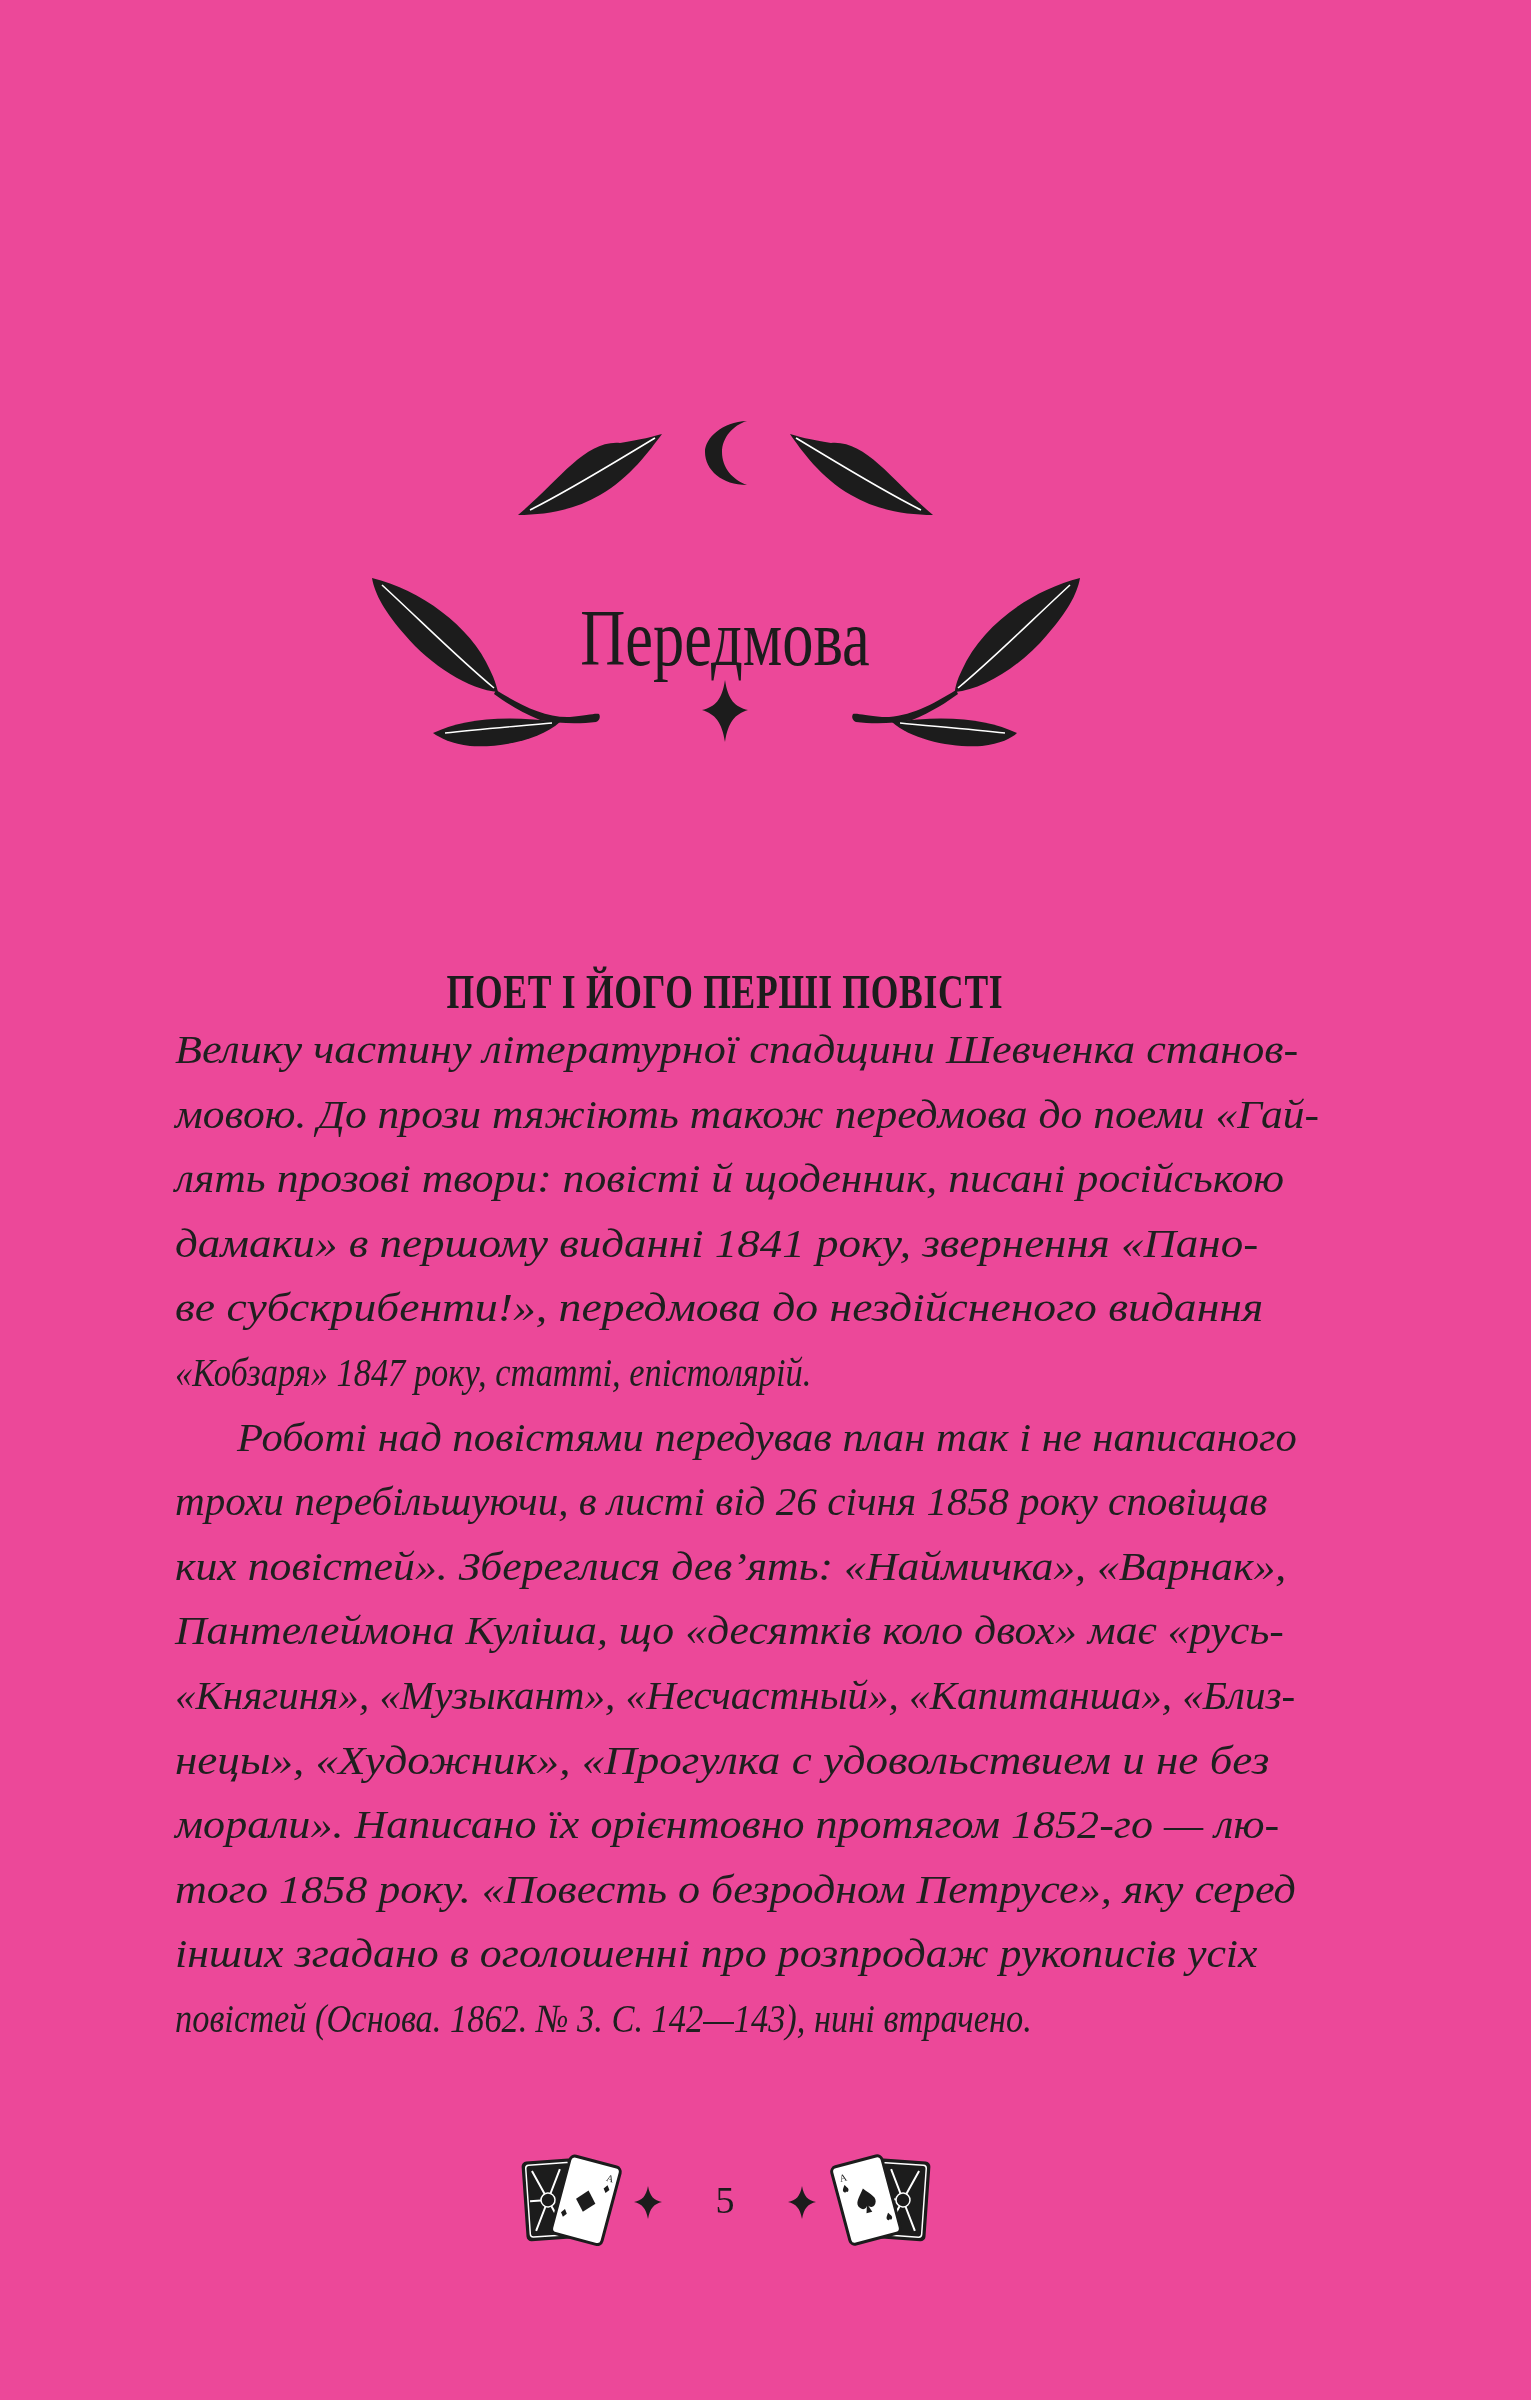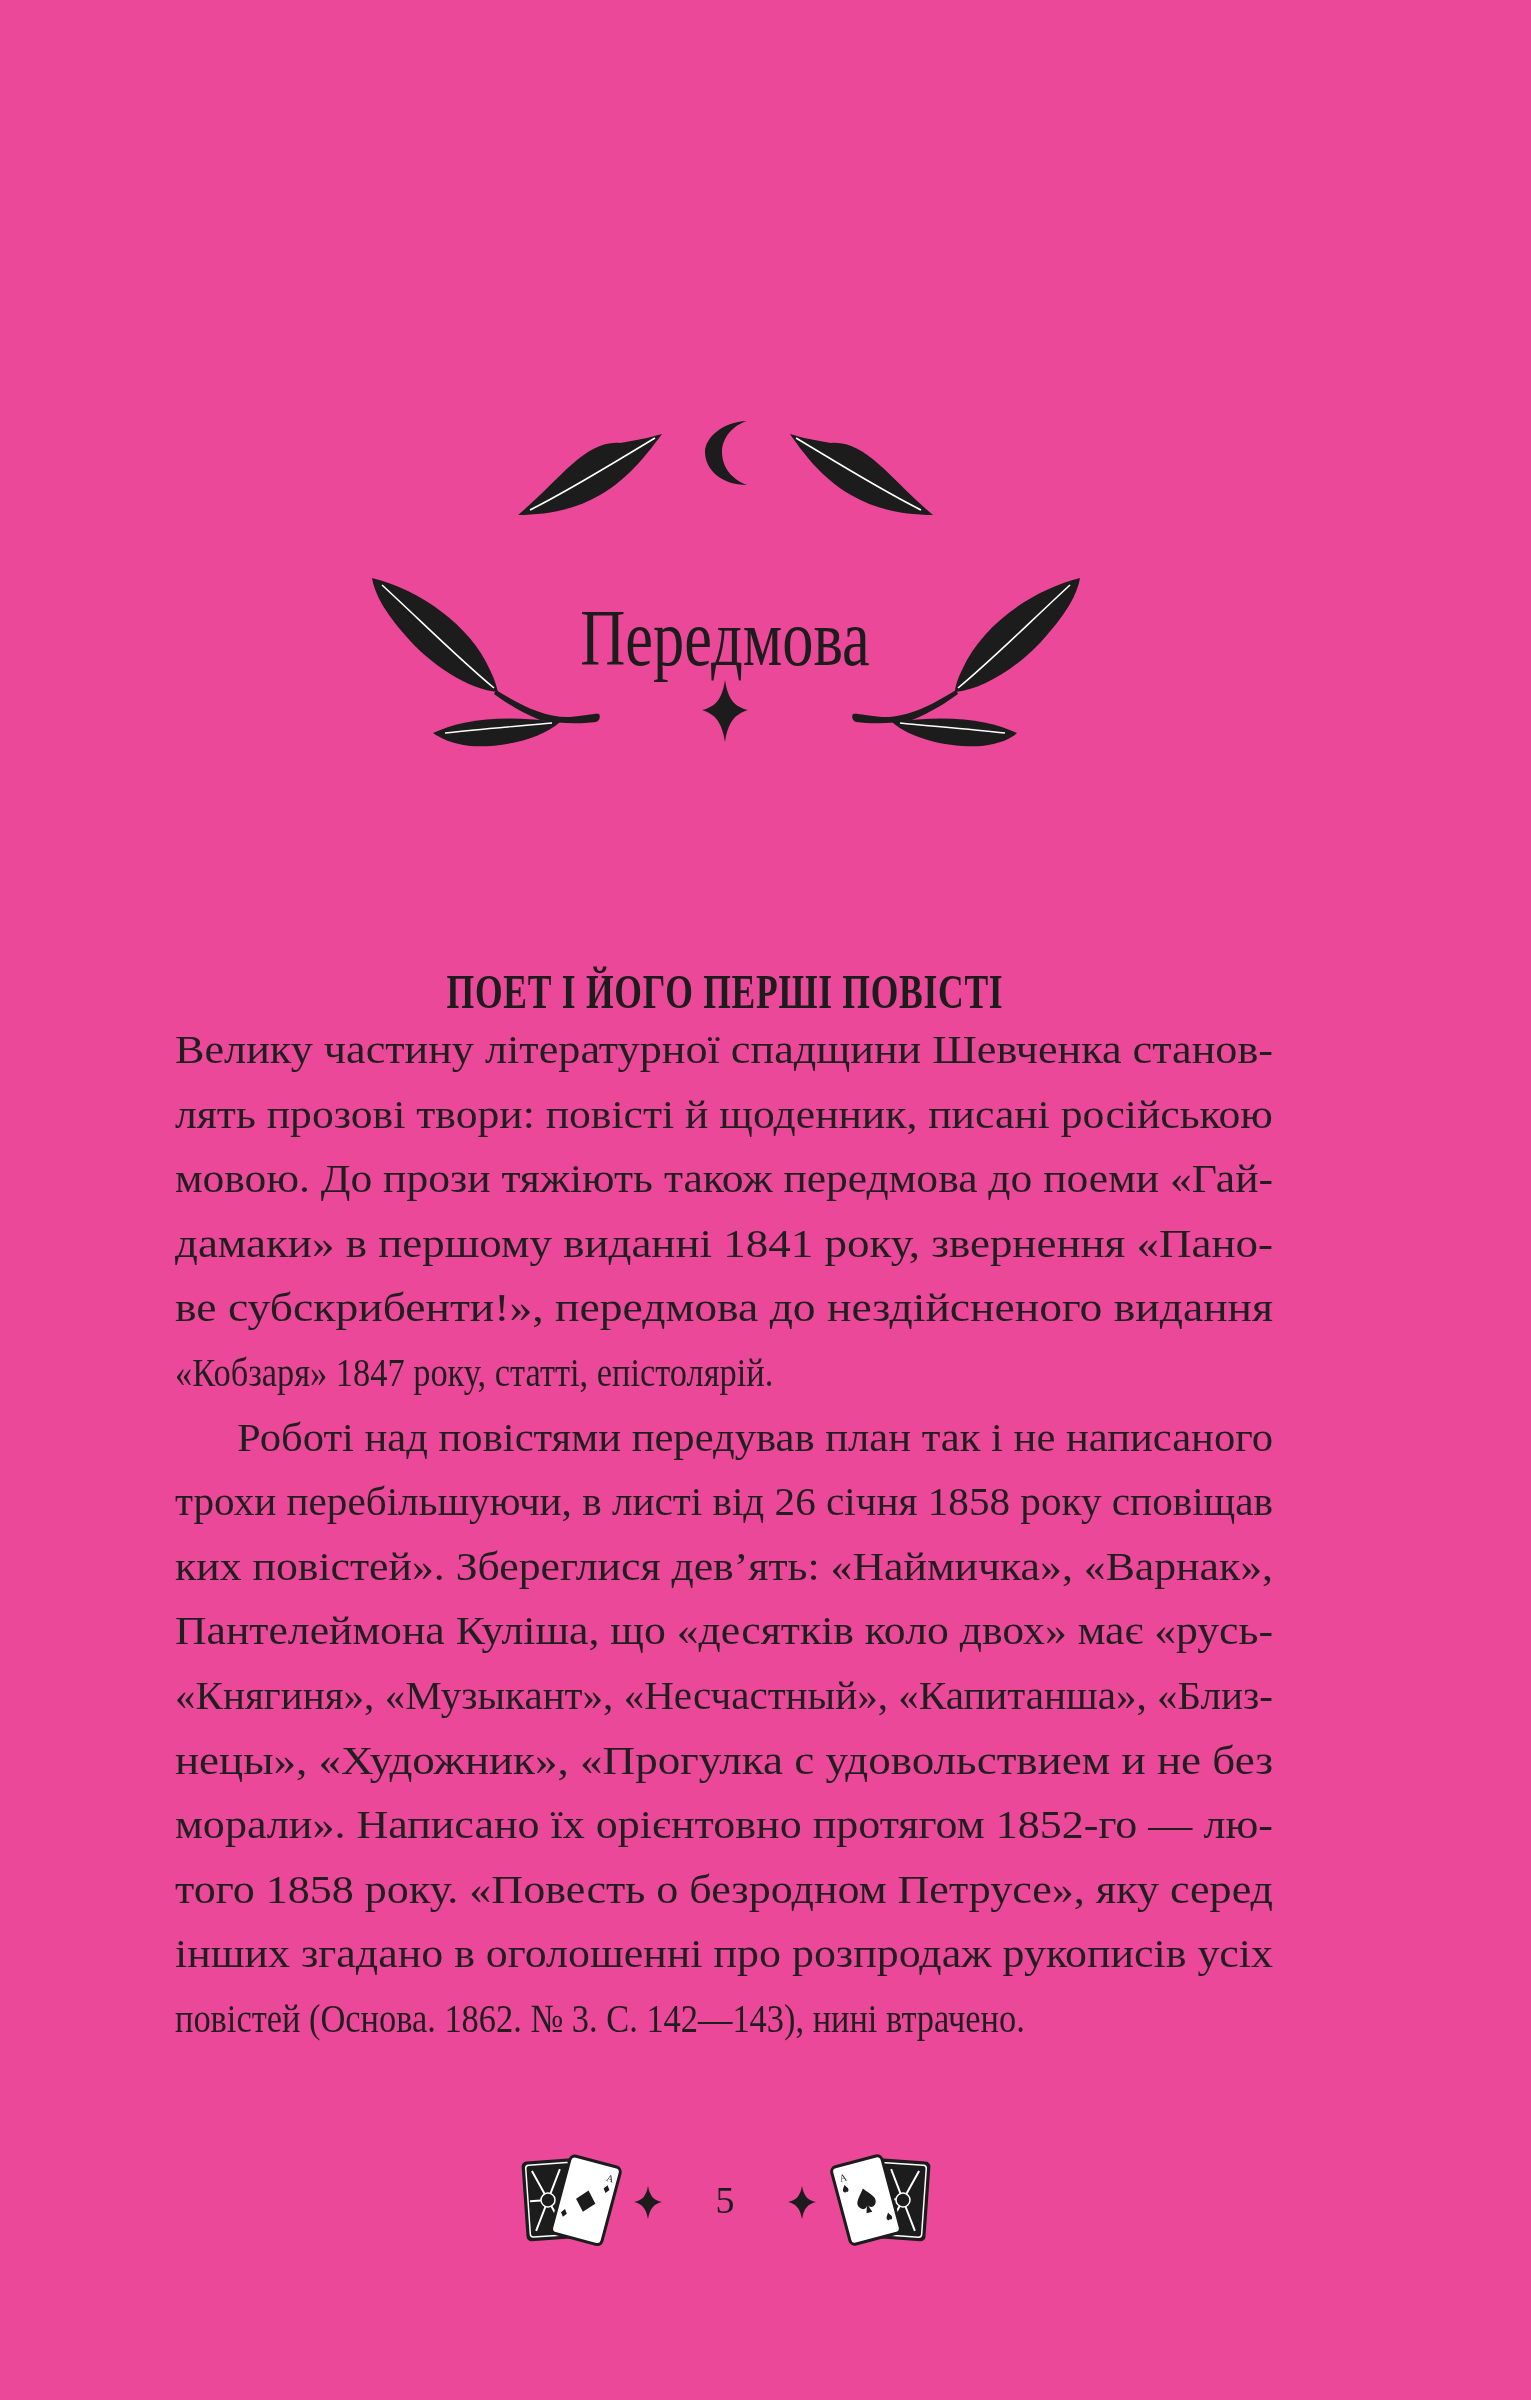--- a/index.html
+++ b/index.html
@@ -62,20 +62,21 @@
     width: 1098px;
   }
   .line {
     display: block;
     height: 64.6px;
     line-height: 64.6px;
     font-size: 40px;
     white-space: nowrap;
     overflow: visible;
     position: relative;
+    font-style: italic;
   }
   .line-inner {
     display: inline-block;
     transform-origin: 0 50%;
     white-space: nowrap;
   }
   .footer {
     position: absolute;
     left: 0;
     top: 2150px;
@@ -137,22 +138,22 @@
   </svg>
 
   <h1 class="title">Передмова</h1>
 
   <h2 class="subtitle">ПОЕТ І ЙОГО ПЕРШІ ПОВІСТІ</h2>
 
   <div class="body-text">
 
     <div>
       <div class="line"><span class="line-inner" style="transform: scaleX(1.1049);">Велику частину літературної спадщини Шевченка станов-</span></div>
+      <div class="line"><span class="line-inner" style="transform: scaleX(1.0891);">мовою. До прози тяжіють також передмова до поеми «Гай-</span></div>
       <div class="line"><span class="line-inner" style="transform: scaleX(1.0913);">лять прозові твори: повісті й щоденник, писані російською</span></div>
-      <div class="line"><span class="line-inner" style="transform: scaleX(1.0891);">мовою. До прози тяжіють також передмова до поеми «Гай-</span></div>
       <div class="line"><span class="line-inner" style="transform: scaleX(1.1247);">дамаки» в першому виданні 1841 року, звернення «Пано-</span></div>
       <div class="line"><span class="line-inner" style="transform: scaleX(1.1405);">ве субскрибенти!», передмова до нездійсненого видання</span></div>
       <div class="line last"><span class="line-inner" style="transform: scaleX(0.86);">«Кобзаря» 1847 року, статті, епістолярій.</span></div>
     </div>
 
     <div>
       <div class="line indent"><span class="line-inner" style="margin-left: 62px; transform: scaleX(1.0654);">Роботі над повістями передував план так і не написаного</span></div>
       <div class="line"><span class="line-inner" style="transform: scaleX(1.0292);">трохи перебільшуючи, в листі від 26 січня 1858 року сповіщав</span></div>
       <div class="line"><span class="line-inner" style="transform: scaleX(1.0937);">ких повістей». Збереглися дев’ять: «Наймичка», «Варнак»,</span></div>
       <div class="line"><span class="line-inner" style="transform: scaleX(1.0926);">Пантелеймона Куліша, що «десятків коло двох» має «русь-</span></div>

